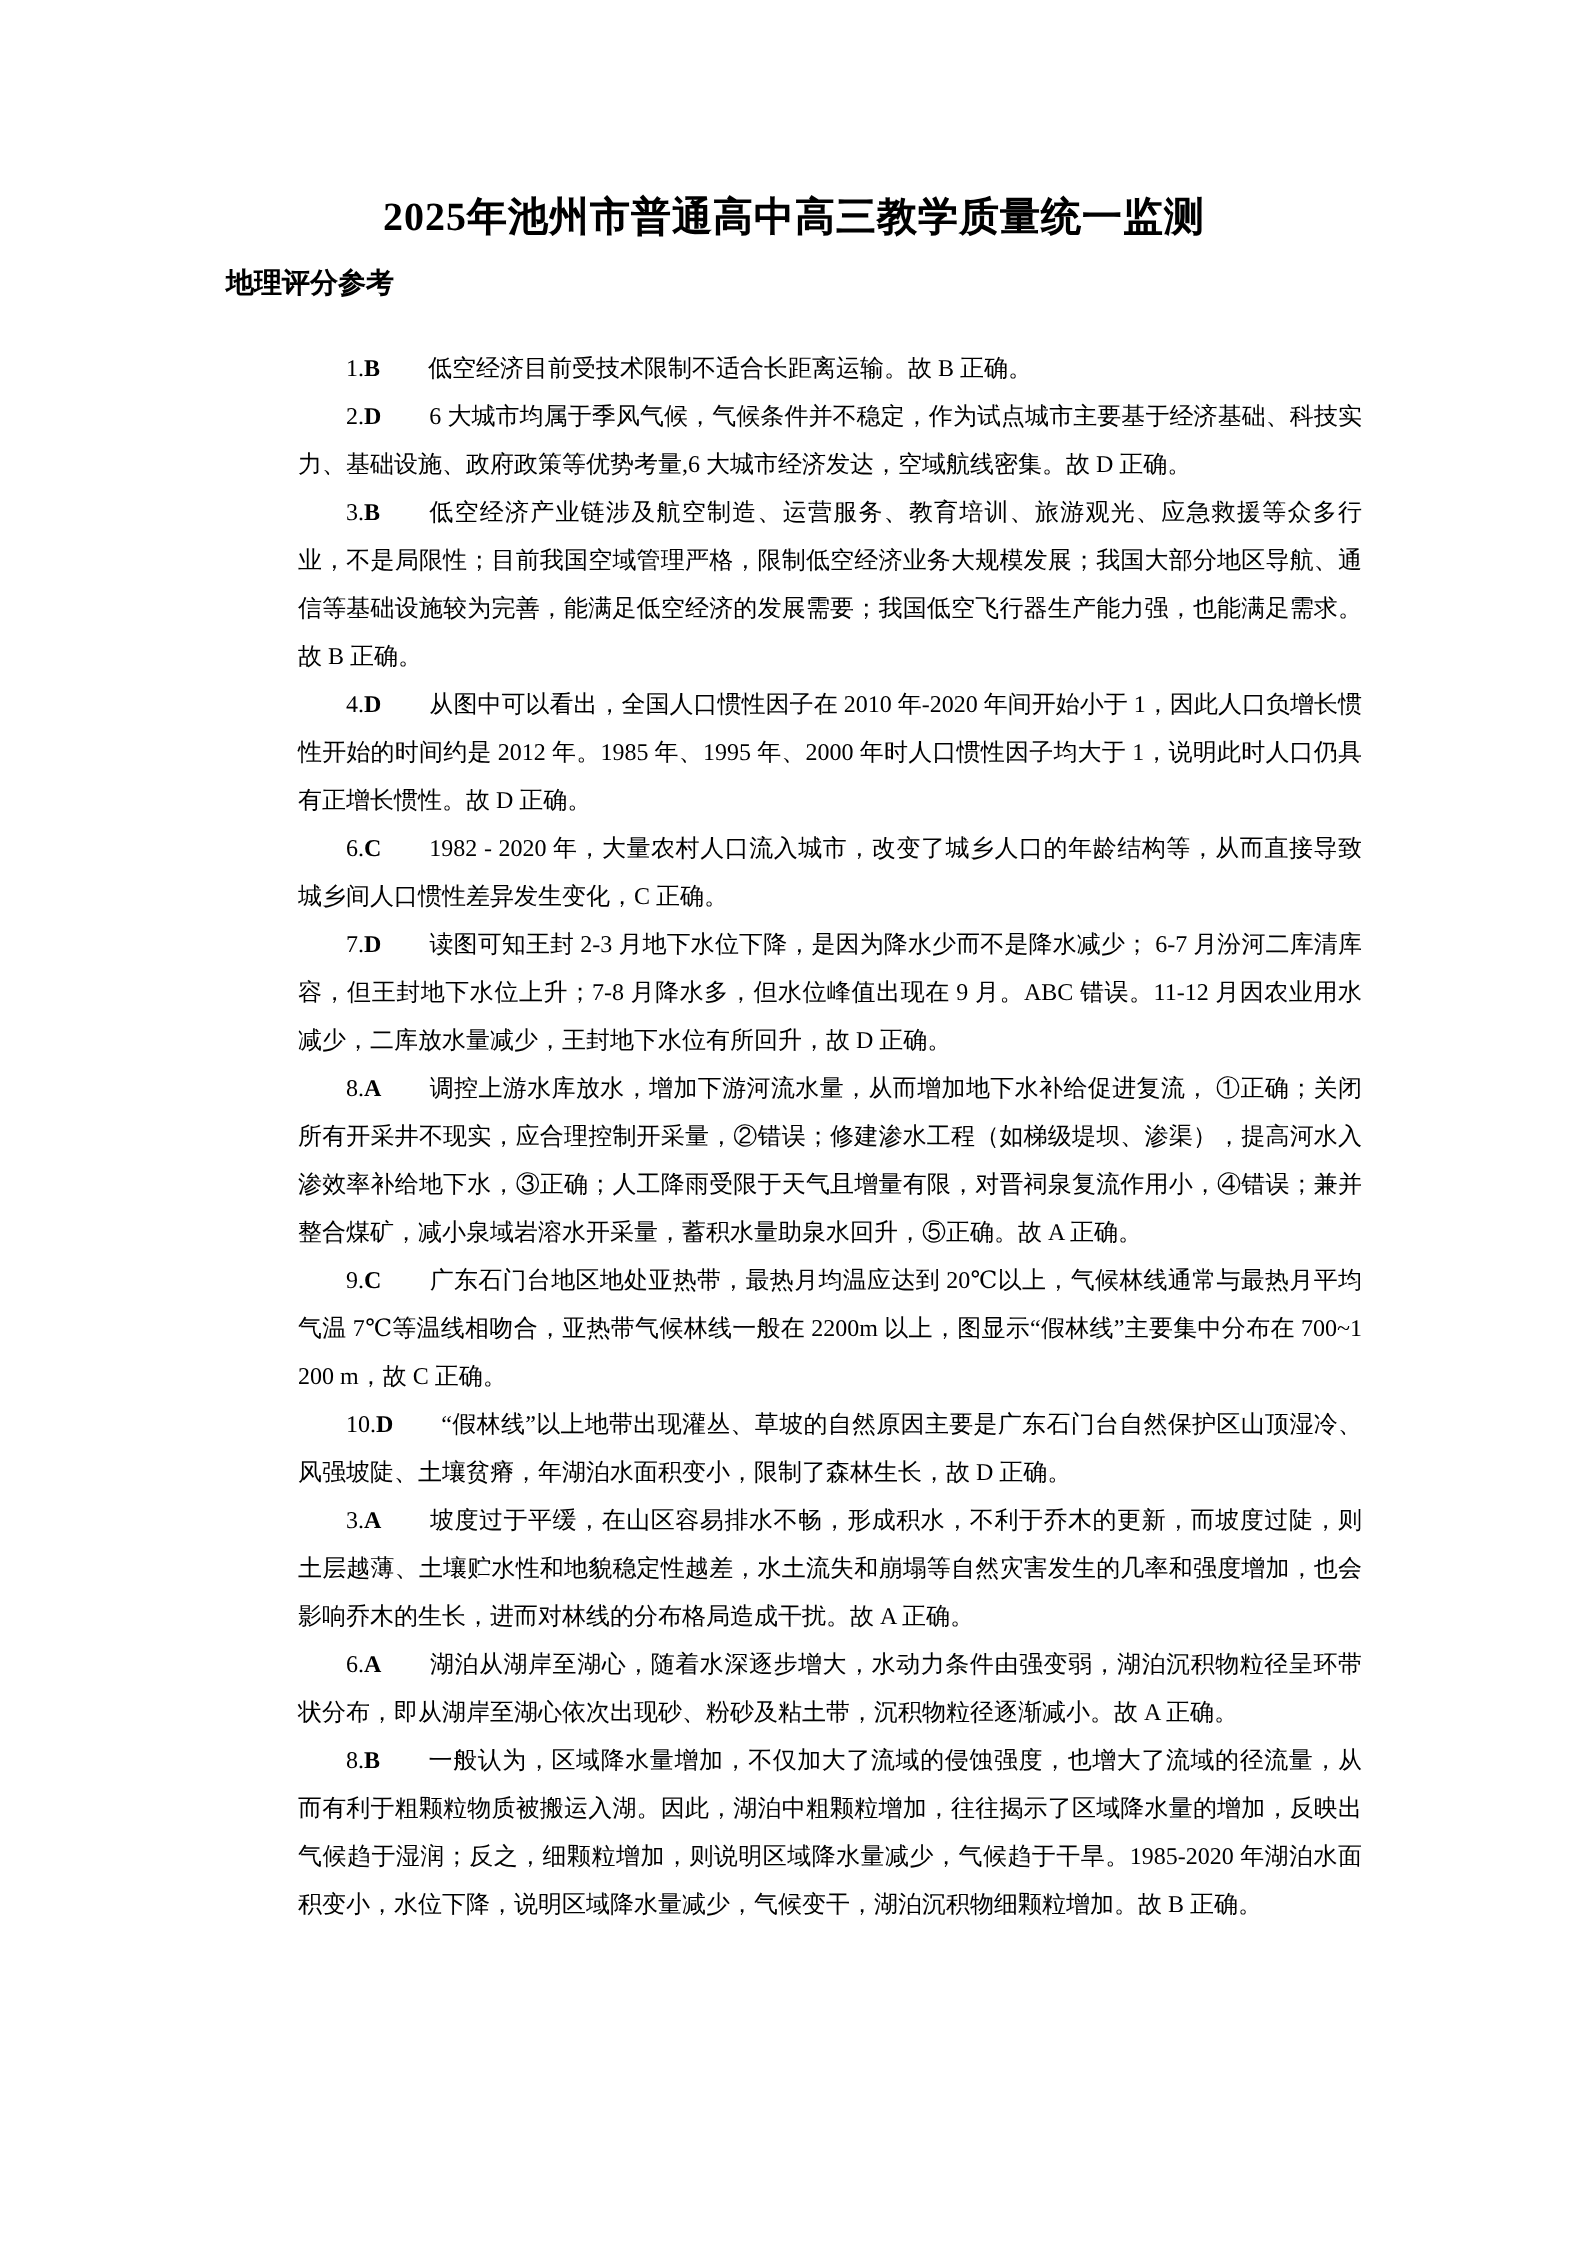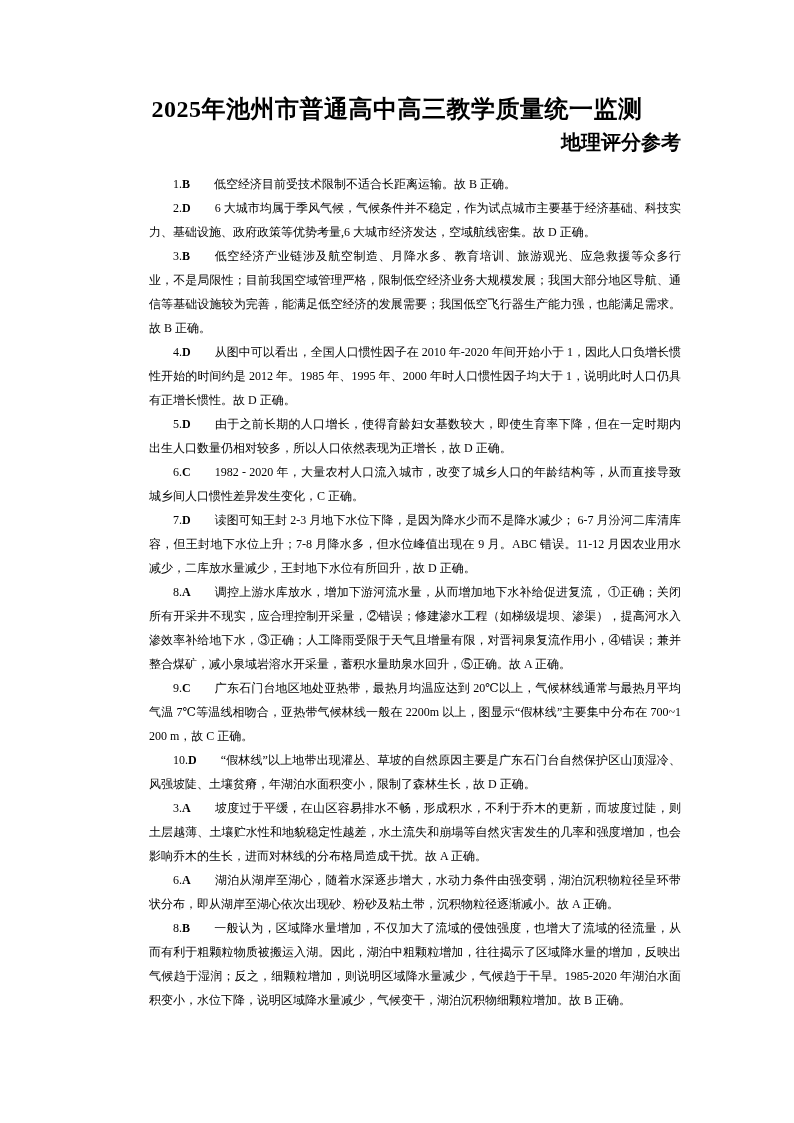--- a/index.html
+++ b/index.html
@@ -14,32 +14,32 @@
     margin: 0 auto;
     background: #ffffff;
     box-sizing: border-box;
     padding: 93px 113px 40px 113px;
     overflow: hidden;
     color: #000000;
     font-family: "Liberation Serif", "DejaVu Serif", serif;
   }
   .doc-title {
     margin: 0;
-    font-size: 24px;
+    font-size: 20px;
     font-weight: bold;
     text-align: center;
     line-height: 33px;
     letter-spacing: 0.5px;
     white-space: nowrap;
   }
   .doc-subtitle {
     margin: 0;
-    font-size: 20px;
+    font-size: 14px;
     font-weight: bold;
-    text-align: right;
+    text-align: left;
     line-height: 33px;
   }
   .answers {
     margin-top: 13px;
     font-size: 12px;
     line-height: 24px;
     text-align: justify;
     margin-left: 36px;
   }
   .item {
@@ -57,23 +57,22 @@
 </head>
 <body>
 
 <div class="page">
   <h1 class="doc-title">2025年池州市普通高中高三教学质量统一监测</h1>
   <h2 class="doc-subtitle">地理评分参考</h2>
 
   <div class="answers">
     <p class="item"><span class="num">1.</span><span class="ans">B</span><span class="txt">低空经济目前受技术限制不适合长距离运输。故 B 正确。</span></p>
     <p class="item"><span class="num">2.</span><span class="ans">D</span><span class="txt">6 大城市均属于季风气候，气候条件并不稳定，作为试点城市主要基于经济基础、科技实力、基础设施、政府政策等优势考量,6 大城市经济发达，空域航线密集。故 D 正确。</span></p>
-    <p class="item"><span class="num">3.</span><span class="ans">B</span><span class="txt">低空经济产业链涉及航空制造、月降水多、教育培训、旅游观光、应急救援等众多行业，不是局限性；目前我国空域管理严格，限制低空经济业务大规模发展；我国大部分地区导航、通信等基础设施较为完善，能满足低空经济的发展需要；我国低空飞行器生产能力强，也能满足需求。故 B 正确。</span></p>
+    <p class="item"><span class="num">3.</span><span class="ans">B</span><span class="txt">低空经济产业链涉及航空制造、运营服务、教育培训、旅游观光、应急救援等众多行业，不是局限性；目前我国空域管理严格，限制低空经济业务大规模发展；我国大部分地区导航、通信等基础设施较为完善，能满足低空经济的发展需要；我国低空飞行器生产能力强，也能满足需求。故 B 正确。</span></p>
     <p class="item"><span class="num">4.</span><span class="ans">D</span><span class="txt">从图中可以看出，全国人口惯性因子在 2010 年-2020 年间开始小于 1，因此人口负增长惯性开始的时间约是 2012 年。1985 年、1995 年、2000 年时人口惯性因子均大于 1，说明此时人口仍具有正增长惯性。故 D 正确。</span></p>
-    <p class="item"><span class="num">5.</span><span class="ans">D</span><span class="txt">由于之前长期的人口增长，使得育龄妇女基数较大，即使生育率下降，但在一定时期内出生人口数量仍相对较多，所以人口依然表现为正增长，故 D 正确。</span></p>
     <p class="item"><span class="num">6.</span><span class="ans">C</span><span class="txt">1982 - 2020 年，大量农村人口流入城市，改变了城乡人口的年龄结构等，从而直接导致城乡间人口惯性差异发生变化，C 正确。</span></p>
     <p class="item"><span class="num">7.</span><span class="ans">D</span><span class="txt">读图可知王封 2-3 月地下水位下降，是因为降水少而不是降水减少； 6-7 月汾河二库清库容，但王封地下水位上升；7-8 月降水多，但水位峰值出现在 9 月。ABC 错误。11-12 月因农业用水减少，二库放水量减少，王封地下水位有所回升，故 D 正确。</span></p>
     <p class="item"><span class="num">8.</span><span class="ans">A</span><span class="txt">调控上游水库放水，增加下游河流水量，从而增加地下水补给促进复流， ①正确；关闭所有开采井不现实，应合理控制开采量，②错误；修建渗水工程（如梯级堤坝、渗渠），提高河水入渗效率补给地下水，③正确；人工降雨受限于天气且增量有限，对晋祠泉复流作用小，④错误；兼并整合煤矿，减小泉域岩溶水开采量，蓄积水量助泉水回升，⑤正确。故 A 正确。</span></p>
     <p class="item"><span class="num">9.</span><span class="ans">C</span><span class="txt">广东石门台地区地处亚热带，最热月均温应达到 20℃以上，气候林线通常与最热月平均气温 7℃等温线相吻合，亚热带气候林线一般在 2200m 以上，图显示“假林线”主要集中分布在 700~1 200 m，故 C 正确。</span></p>
     <p class="item"><span class="num">10.</span><span class="ans">D</span><span class="txt">“假林线”以上地带出现灌丛、草坡的自然原因主要是广东石门台自然保护区山顶湿冷、风强坡陡、土壤贫瘠，年湖泊水面积变小，限制了森林生长，故 D 正确。</span></p>
     <p class="item"><span class="num">3.</span><span class="ans">A</span><span class="txt">坡度过于平缓，在山区容易排水不畅，形成积水，不利于乔木的更新，而坡度过陡，则土层越薄、土壤贮水性和地貌稳定性越差，水土流失和崩塌等自然灾害发生的几率和强度增加，也会影响乔木的生长，进而对林线的分布格局造成干扰。故 A 正确。</span></p>
     <p class="item"><span class="num">6.</span><span class="ans">A</span><span class="txt">湖泊从湖岸至湖心，随着水深逐步增大，水动力条件由强变弱，湖泊沉积物粒径呈环带状分布，即从湖岸至湖心依次出现砂、粉砂及粘土带，沉积物粒径逐渐减小。故 A 正确。</span></p>
     <p class="item"><span class="num">8.</span><span class="ans">B</span><span class="txt">一般认为，区域降水量增加，不仅加大了流域的侵蚀强度，也增大了流域的径流量，从而有利于粗颗粒物质被搬运入湖。因此，湖泊中粗颗粒增加，往往揭示了区域降水量的增加，反映出气候趋于湿润；反之，细颗粒增加，则说明区域降水量减少，气候趋于干旱。1985-2020 年湖泊水面积变小，水位下降，说明区域降水量减少，气候变干，湖泊沉积物细颗粒增加。故 B 正确。</span></p>
   </div>
 </div>

